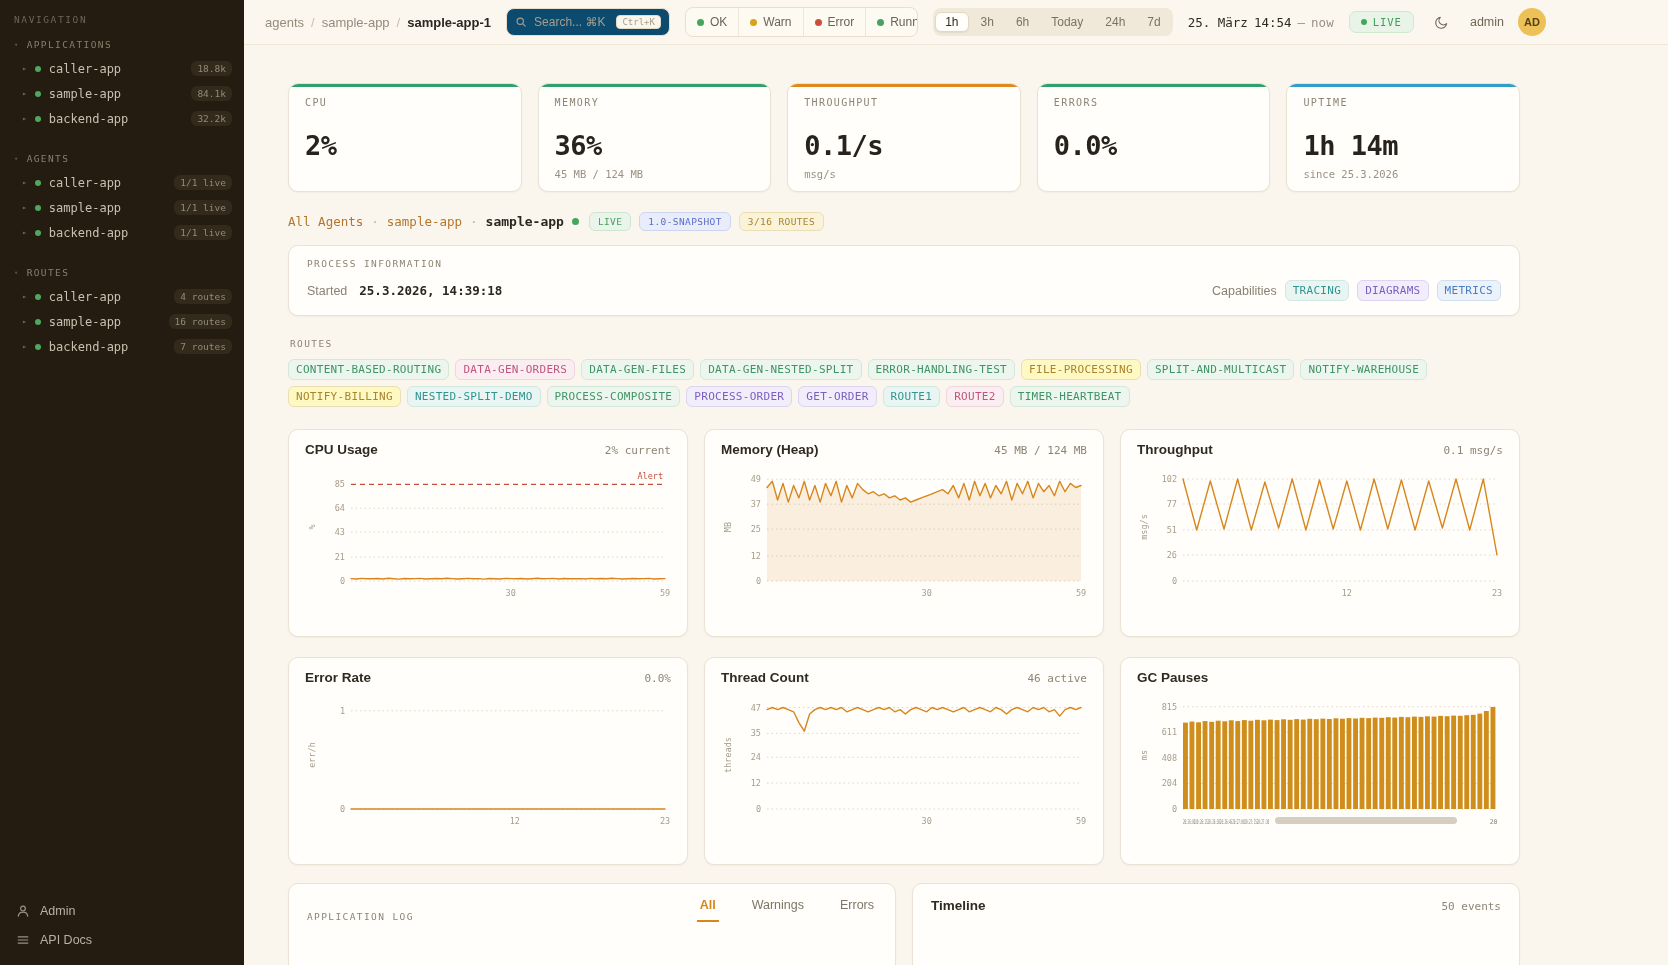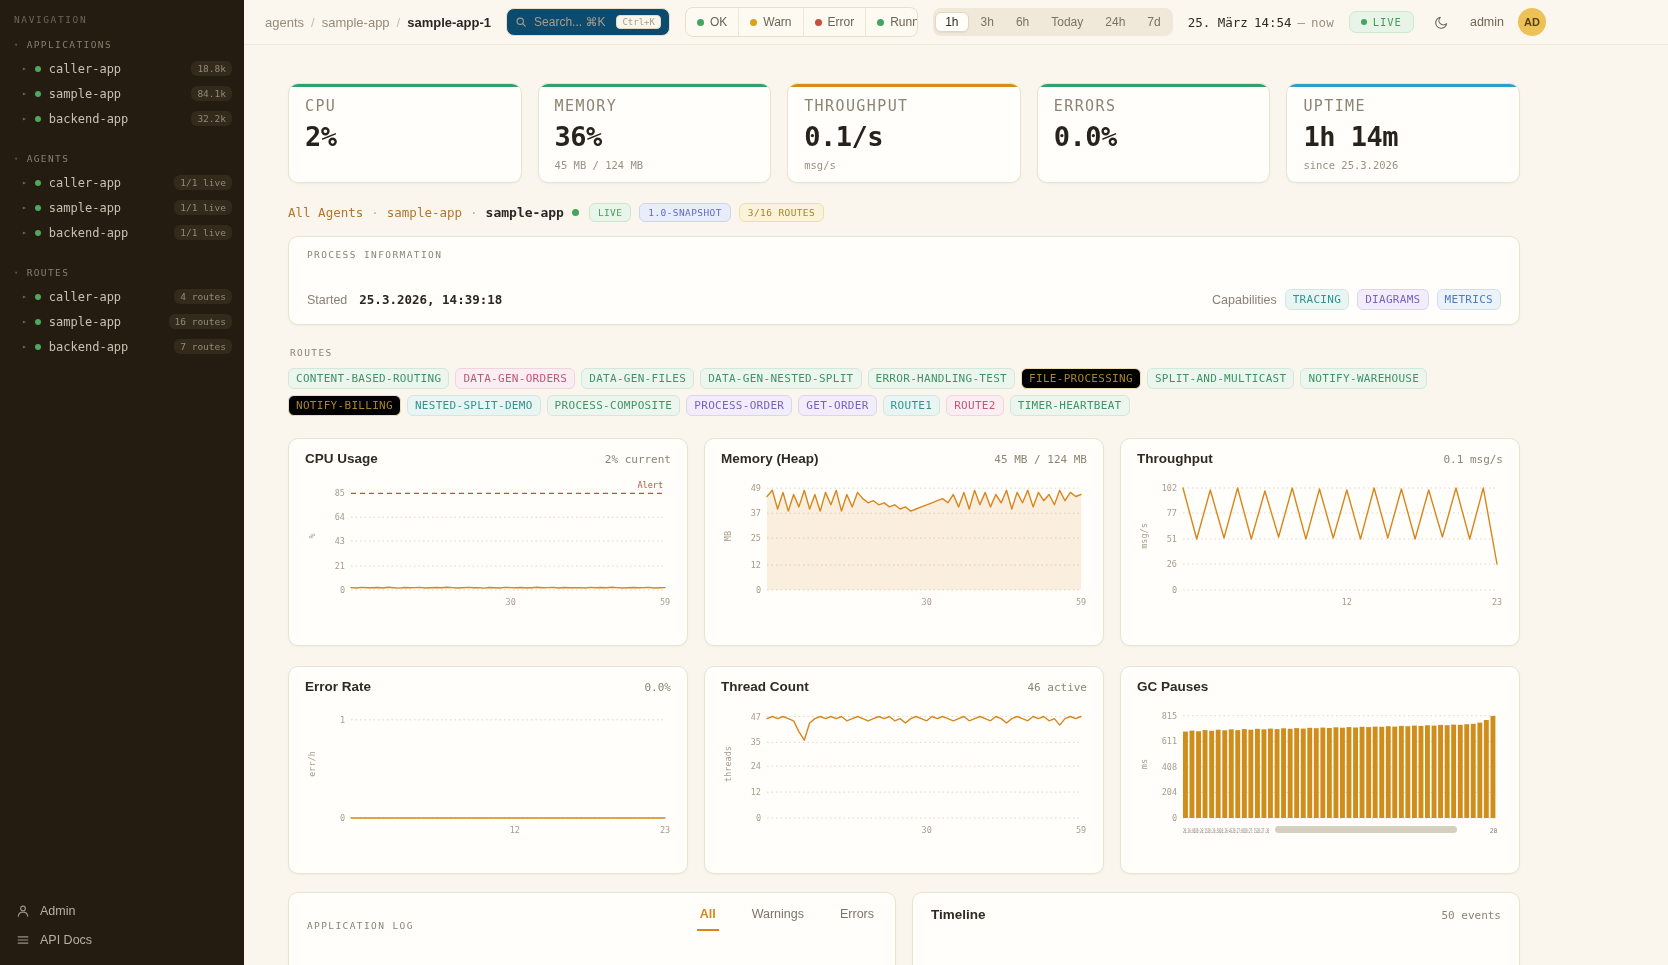--- a/index.html
+++ b/index.html
@@ -60,46 +60,46 @@
   .avatar{width:28px;height:28px;border-radius:50%;background:#ecc158;color:#553f10;font-size:11px;font-weight:bold;
        display:flex;align-items:center;justify-content:center;cursor:pointer}
 
   
   .content{flex:1;overflow:hidden;padding:38px 0 0 44px}
   .content > *{width:1232px}
   .stats-row{display:grid;grid-template-columns:repeat(5,1fr);gap:16px;margin-bottom:20px}
   .stat-card{position:relative;overflow:hidden;background:#fffefb;border:1px solid #eae2d2;border-radius:10px;
        padding:13px 16px 11px;min-height:96px;box-sizing:border-box;box-shadow:0 1px 2px rgba(80,65,40,.05)}
   .stat-accent{position:absolute;top:0;left:0;right:0;height:3px}
-  .stat-label{font-family:"DejaVu Sans Mono",monospace;font-size:15px;letter-spacing:1.4px;color:#8d8475;margin-bottom:6px}
+  .stat-label{font-family:"DejaVu Sans Mono",monospace;font-size:10px;letter-spacing:1.4px;color:#8d8475;margin-bottom:22px}
   .stat-value{font-family:"DejaVu Sans Mono",monospace;font-size:27px;font-weight:bold;color:#27231c;letter-spacing:-.5px}
   .stat-sub{font-family:"DejaVu Sans Mono",monospace;font-size:10.5px;color:#9a9184;margin-top:7px}
 
   .instance-row{display:flex;align-items:center;gap:8px;margin:2px 0 14px;font-family:"DejaVu Sans Mono",monospace;font-size:12.5px}
   .inst-link{color:#b3762b;cursor:pointer}
   .inst-sep{color:#b9b1a2}
   .inst-cur{color:#2b2620;font-weight:bold;font-size:13px}
   .inst-dot{width:7px;height:7px;border-radius:50%;background:#45a45d;margin-right:2px}
   .badge{font-family:"DejaVu Sans Mono",monospace;font-size:9.5px;letter-spacing:.4px;padding:3px 8px;border-radius:6px;border:1px solid}
   .badge-green{color:#46a05c;background:#e9f5ea;border-color:#cde5d1}
   .badge-blue{color:#5b6bc8;background:#e9edfa;border-color:#ccd5f0}
   .badge-amber{color:#a8842c;background:#faf3da;border-color:#eadfb2}
 
   .panel{background:#fffefb;border:1px solid #eae2d2;border-radius:10px;box-shadow:0 1px 2px rgba(80,65,40,.05);box-sizing:border-box}
   .panel.process{padding:12px 18px 14px;margin-bottom:22px}
-  .panel-title{font-family:"DejaVu Sans Mono",monospace;font-size:9.5px;letter-spacing:1.4px;color:#8c8374;margin-bottom:29px}
+  .panel-title{font-family:"DejaVu Sans Mono",monospace;font-size:9.5px;letter-spacing:1.4px;color:#8c8374;margin-bottom:11px}
   .panel-row{display:flex;align-items:center;justify-content:space-between}
   .started{display:flex;align-items:baseline;gap:12px;color:#8a8173;font-size:12.5px}
   .started-value{font-family:"DejaVu Sans Mono",monospace;font-size:12.5px;font-weight:bold;color:#2b2620}
   .caps{display:flex;align-items:center;gap:8px;color:#8a8173;font-size:12.5px}
 
   .chip{font-family:"DejaVu Sans Mono",monospace;font-size:11px;letter-spacing:.3px;padding:3px 7px;border-radius:6px;border:1px solid;white-space:nowrap}
   .chip-green{color:#3e9464;background:#ecf6ee;border-color:#d2e8d8}
   .chip-pink{color:#c0557a;background:#fbeef3;border-color:#f0d4de}
-  .chip-amber{color:#a8842c;background:#000000;border-color:#eadfb2}
+  .chip-amber{color:#a8842c;background:#fef9c3;border-color:#eadfb2}
   .chip-teal{color:#2f9490;background:#e9f5f3;border-color:#cfe8e2}
   .chip-purple{color:#7a5fc0;background:#f1edfa;border-color:#ddd4f0}
   .chip-blue{color:#4a7dc0;background:#ebf2fa;border-color:#d0dff0}
 
   .routes-label{font-family:"DejaVu Sans Mono",monospace;font-size:9.5px;letter-spacing:1.4px;color:#8c8374;margin:0 0 10px 2px}
   .chips-wrap{display:flex;flex-wrap:wrap;gap:6px;margin-bottom:22px}
 
   .charts-grid{display:grid;grid-template-columns:repeat(3,400px);column-gap:16px;row-gap:20px}
   .chart-card{height:208px;padding:12px 16px 6px;background:#fffefb;border:1px solid #eae2d2;border-radius:10px;
        box-sizing:border-box;box-shadow:0 1px 2px rgba(80,65,40,.05)}

